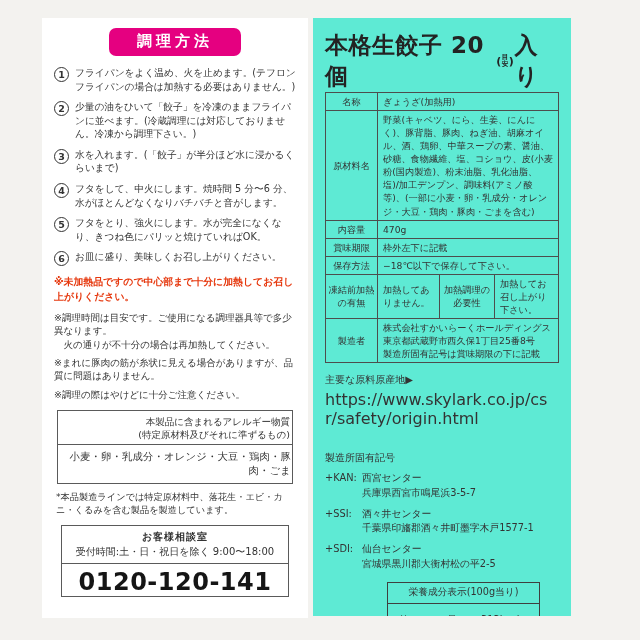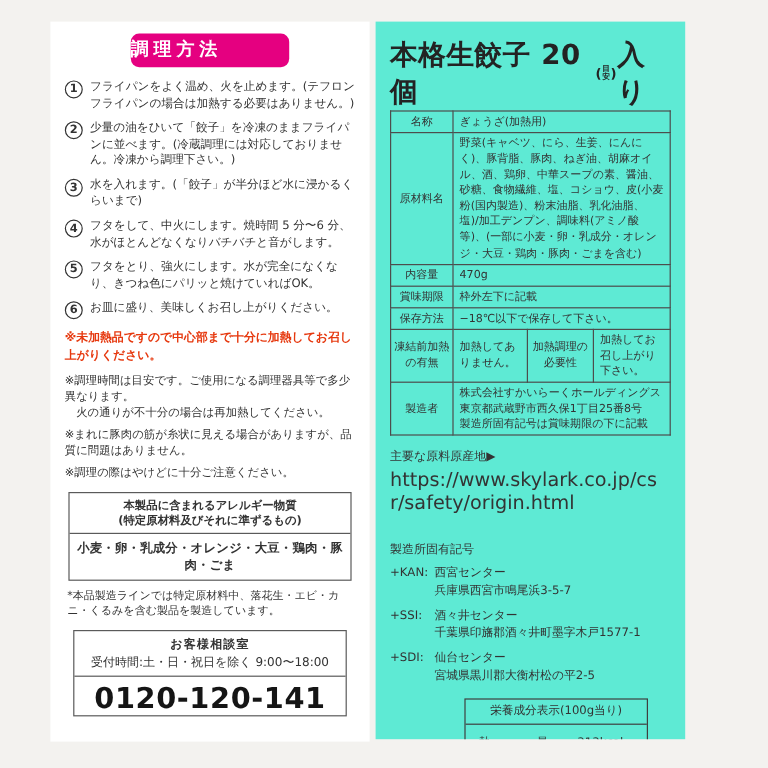--- a/index.html
+++ b/index.html
@@ -12,33 +12,33 @@
     overflow:hidden;
   }
   
   .card-left {
     position:absolute; left:42px; top:18px; width:266px; height:600px;
     background:#ffffff; padding:9px 12px 8px; overflow:hidden;
   }
   .badge {
     width:132px; margin:1px auto 10px; background:#e50080; color:#fff;
     font-weight:bold; font-size:15px; letter-spacing:4px;
-    padding:4px 0 5px; border-radius:7px;
+    text-align:center; padding:4px 0 5px; border-radius:7px;
   }
   .step { display:flex; gap:6px; margin-bottom:7px; font-size:9.7px; line-height:1.4; }
   .step-num {
     flex:0 0 15px; width:15px; height:15px; margin-top:1px;
     border:1.4px solid #333; border-radius:50%;
     display:flex; align-items:center; justify-content:center;
     font-size:9.5px; font-weight:bold; color:#333;
   }
   .step-text { flex:1; }
   .warn-red { color:#e6380e; font-weight:bold; font-size:9.9px; line-height:1.45; margin:9px 0 7px; }
   .note { font-size:9.5px; line-height:1.4; margin-bottom:5px; white-space:pre-line; }
-  .allergen-box { border:1px solid #5a5a5a; margin:9px 3px 7px; text-align:center;font-weight:bold; }
+  .allergen-box { border:1px solid #5a5a5a; margin:9px 3px 7px; text-align:right; }
   .allergen-head { font-size:9.5px; line-height:1.4; padding:4px 2px 3px; border-bottom:1px solid #5a5a5a; }
   .allergen-list { font-size:10.3px; padding:5px 1px; letter-spacing:0.2px; }
   .line-note { font-size:9.2px; line-height:1.4; margin:0 0 8px 2px; }
   .contact-box { border:1px solid #5a5a5a; margin:0 7px; text-align:center; }
   .contact-title { font-weight:bold; font-size:10px; padding-top:4px; letter-spacing:1px; }
   .contact-hours { font-size:10px; padding:1px 0 4px; border-bottom:1px solid #5a5a5a; }
   .phone-row { display:flex; align-items:center; justify-content:center; gap:5px; padding:4px 0 0; }
   .phone-number { font-size:24px; font-weight:bold; color:#151515; letter-spacing:0.5px; }
   
   .card-right {

